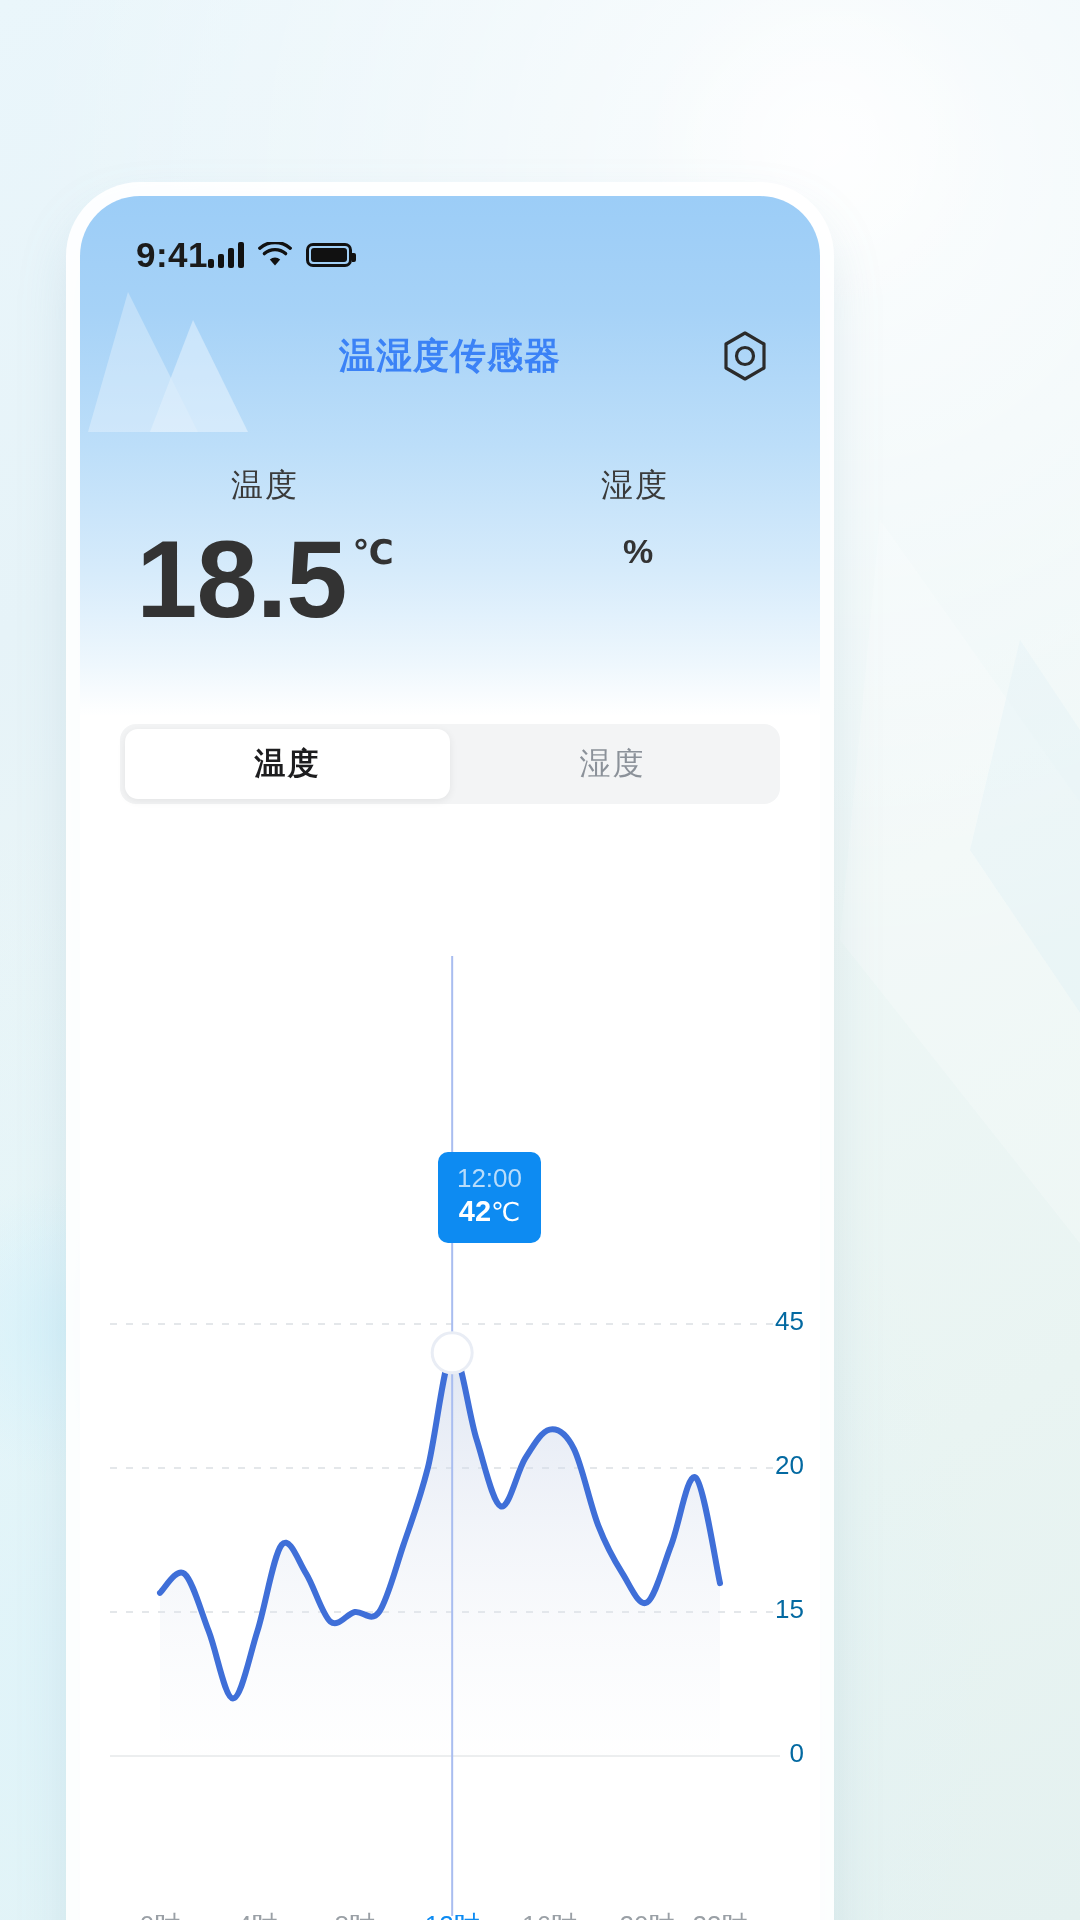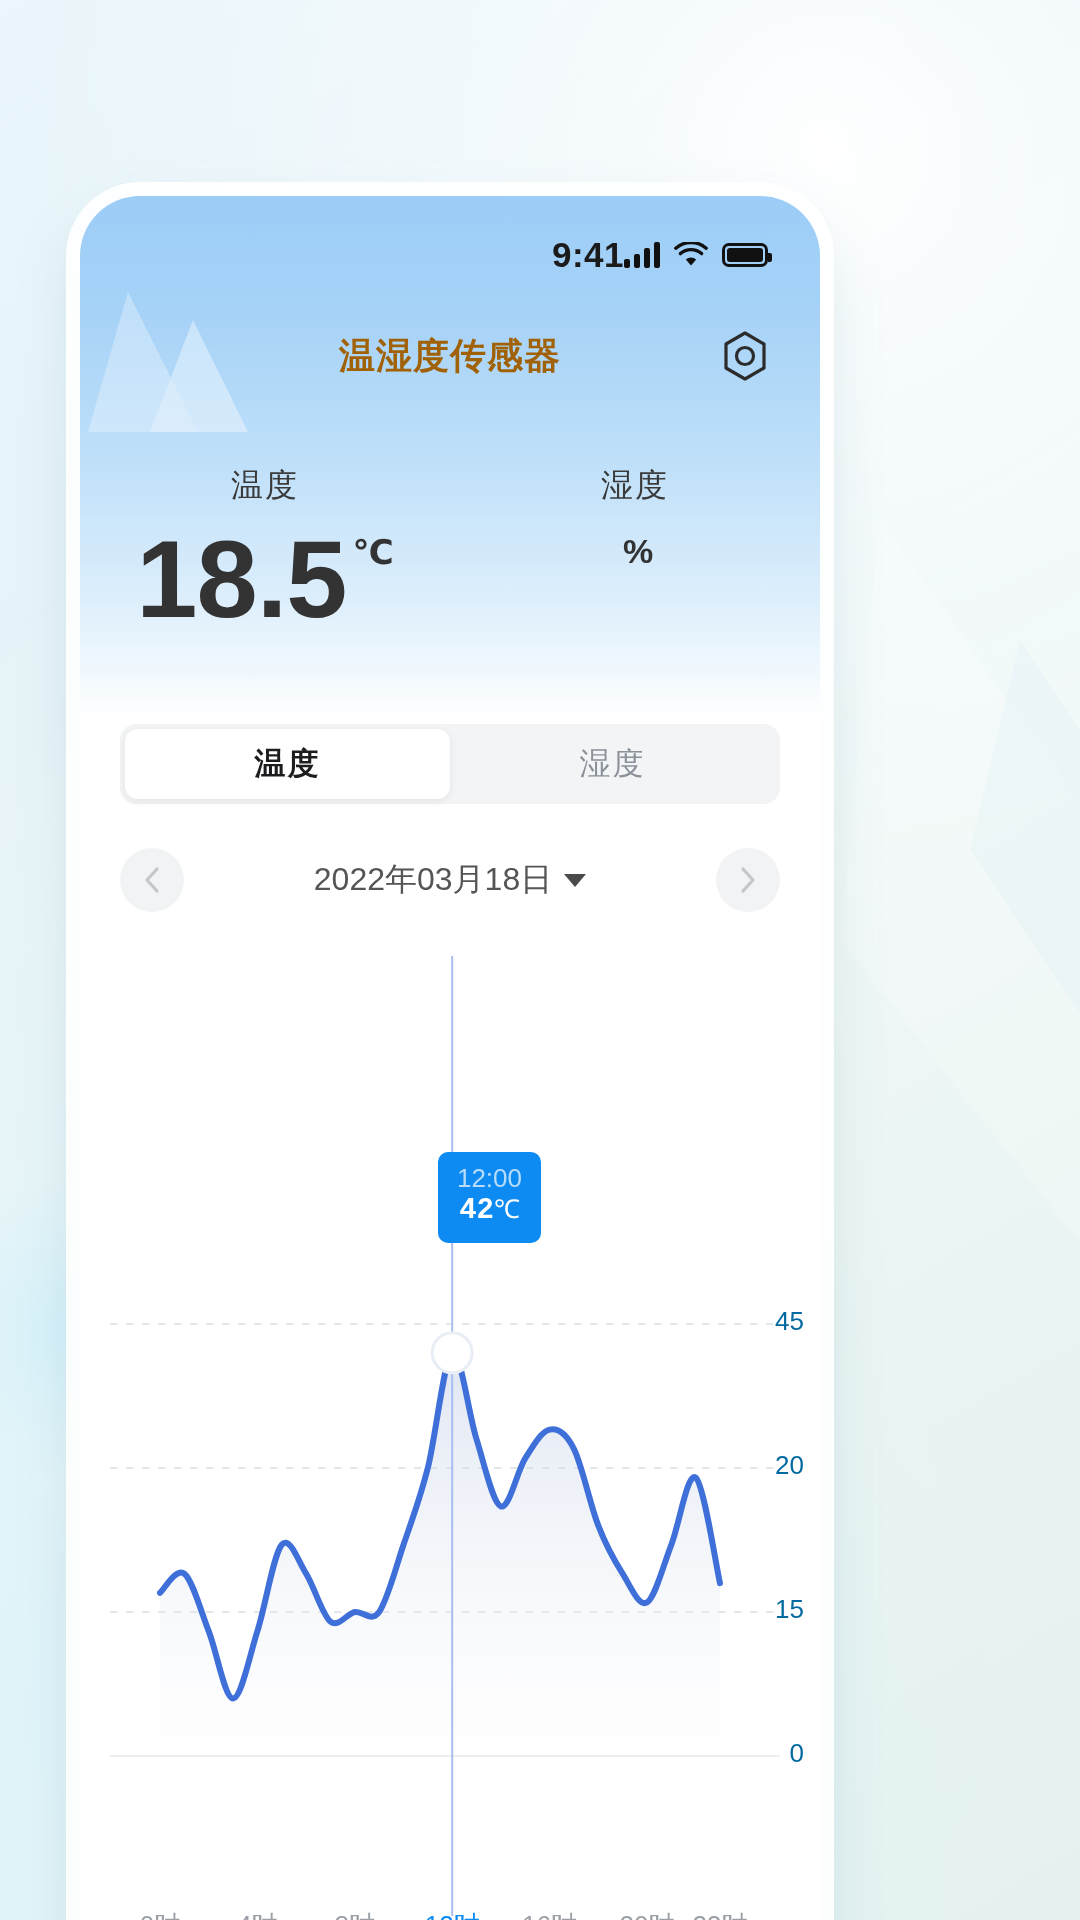--- a/index.html
+++ b/index.html
@@ -32,39 +32,39 @@
   
   .header-grad {
     position:absolute; left:0; right:0; top:0; height:520px;
     background:linear-gradient(180deg,#9ccdf7 0%,#a6d2f7 22%,#bcdef9 48%,#d6ebfb 72%,#eef7fd 90%,#ffffff 100%);
   }
   .deco-tri { position:absolute; top:96px; left:8px; width:200px; height:140px; opacity:.55; }
 
   
   .statusbar {
     position:absolute; left:0; right:0; top:34px; height:50px;
-    display:flex; align-items:center; justify-content:flex-end;
+    display:flex; align-items:center; justify-content:flex-start;
     padding:0 52px 0 56px;
   }
   .status-time { font-size:35px; font-weight:700; color:#1b1b1b; letter-spacing:.5px; }
   .status-icons { display:flex; align-items:center; gap:14px; }
   .sig { display:flex; align-items:flex-end; gap:4px; height:26px; }
   .sig i { width:6px; background:#111; border-radius:2px; display:block; }
   .sig i:nth-child(1){height:9px} .sig i:nth-child(2){height:14px}
   .sig i:nth-child(3){height:20px} .sig i:nth-child(4){height:26px}
   .batt { width:46px;height:24px;border:3px solid #111;border-radius:7px;position:relative;padding:2px; }
   .batt::after{content:"";position:absolute;right:-7px;top:7px;width:4px;height:9px;background:#111;border-radius:0 2px 2px 0;}
   .batt span{display:block;height:100%;background:#111;border-radius:3px;}
 
   
   .navbar {
     position:absolute; left:0; right:0; top:118px; height:84px;
     display:flex; align-items:center; justify-content:center;
   }
-  .nav-title { font-size:36px; font-weight:700; color:#a16207; letter-spacing:1px; }
+  .nav-title { font-size:36px; font-weight:700; color:#3b82f6; letter-spacing:1px; }
   .nav-gear { position:absolute; right:46px; top:50%; transform:translateY(-50%);
     width:58px;height:58px;display:flex;align-items:center;justify-content:center;cursor:pointer; }
 
   
   .readings { position:absolute; left:0; right:0; top:268px; display:flex; }
   .reading { flex:1; display:flex; flex-direction:column; align-items:center; }
   .reading-label { font-size:32px; color:#3a3a3a; letter-spacing:2px; margin-bottom:16px; }
   .reading-value { display:flex; align-items:flex-start; color:#333; }
   .reading-num { font-size:110px; font-weight:700; line-height:1; letter-spacing:-1px; }
   .reading-unit { font-size:34px; font-weight:600; margin-top:8px; margin-left:6px; }
@@ -88,21 +88,21 @@
   .caret { width:0;height:0;border-left:11px solid transparent;border-right:11px solid transparent;
     border-top:13px solid #4a4a4a; }
 
   
   .chart-wrap { position:absolute; left:0; right:0; top:760px; bottom:0; }
   .tooltip {
     position:absolute; left:358px; top:196px; width:103px; padding:12px 0 14px;
     background:#0d8bf2; border-radius:10px; text-align:center; color:#fff; z-index:6;
   }
   .tt-time { font-size:26px; color:#b7dcfb; line-height:1.15; }
-  .tt-val { font-size:29px; font-weight:700; line-height:1.2;font-family:Liberation Mono, monospace; }
+  .tt-val { font-size:29px; font-weight:700; line-height:1.2; }
   .tt-val .u { font-weight:400; font-size:26px; }
   .chart-svg { position:absolute; left:0; top:0; }
   .ylabel { position:absolute; right:16px; font-size:26px; color:#0369a1; }
   .xaxis { position:absolute; left:0; right:0; bottom:28px; height:40px; }
   .xtick { position:absolute; font-size:26px; color:#9aa0a6; transform:translateX(-50%); }
   .xtick.hl { color:#0d8bf2; }
 </style>
 </head>
 <body>
 
@@ -167,36 +167,20 @@
           <span class="reading-unit">%</span>
         </div>
       </div>
     </div>
 
     <div class="segment">
       <div class="seg-item active">温度</div>
       <div class="seg-item">湿度</div>
     </div>
 
-    <div class="datebar">
-      <div class="circ-btn">
-        <svg width="26" height="30" viewBox="0 0 26 30">
-            <path d="M18 4 L8 15 L18 26" fill="none" stroke="#c3c6ca" stroke-width="3.2" stroke-linecap="round" stroke-linejoin="round"></path>
-          </svg>
-      </div>
-      <div class="date-label">
-        <span>2022年03月18日</span>
-        <span class="caret"></span>
-      </div>
-      <div class="circ-btn">
-        <svg width="26" height="30" viewBox="0 0 26 30">
-            <path d="M8 4 L18 15 L8 26" fill="none" stroke="#c3c6ca" stroke-width="3.2" stroke-linecap="round" stroke-linejoin="round"></path>
-          </svg>
-      </div>
-    </div>
 
     <div class="chart-wrap">
       <div class="tooltip">
         <div class="tt-time">12:00</div>
         <div class="tt-val">
           <span>42</span><span class="u">℃</span>
         </div>
       </div>
       <svg class="chart-svg" width="740" height="1020" viewBox="0 0 740 1020">
           <defs>

